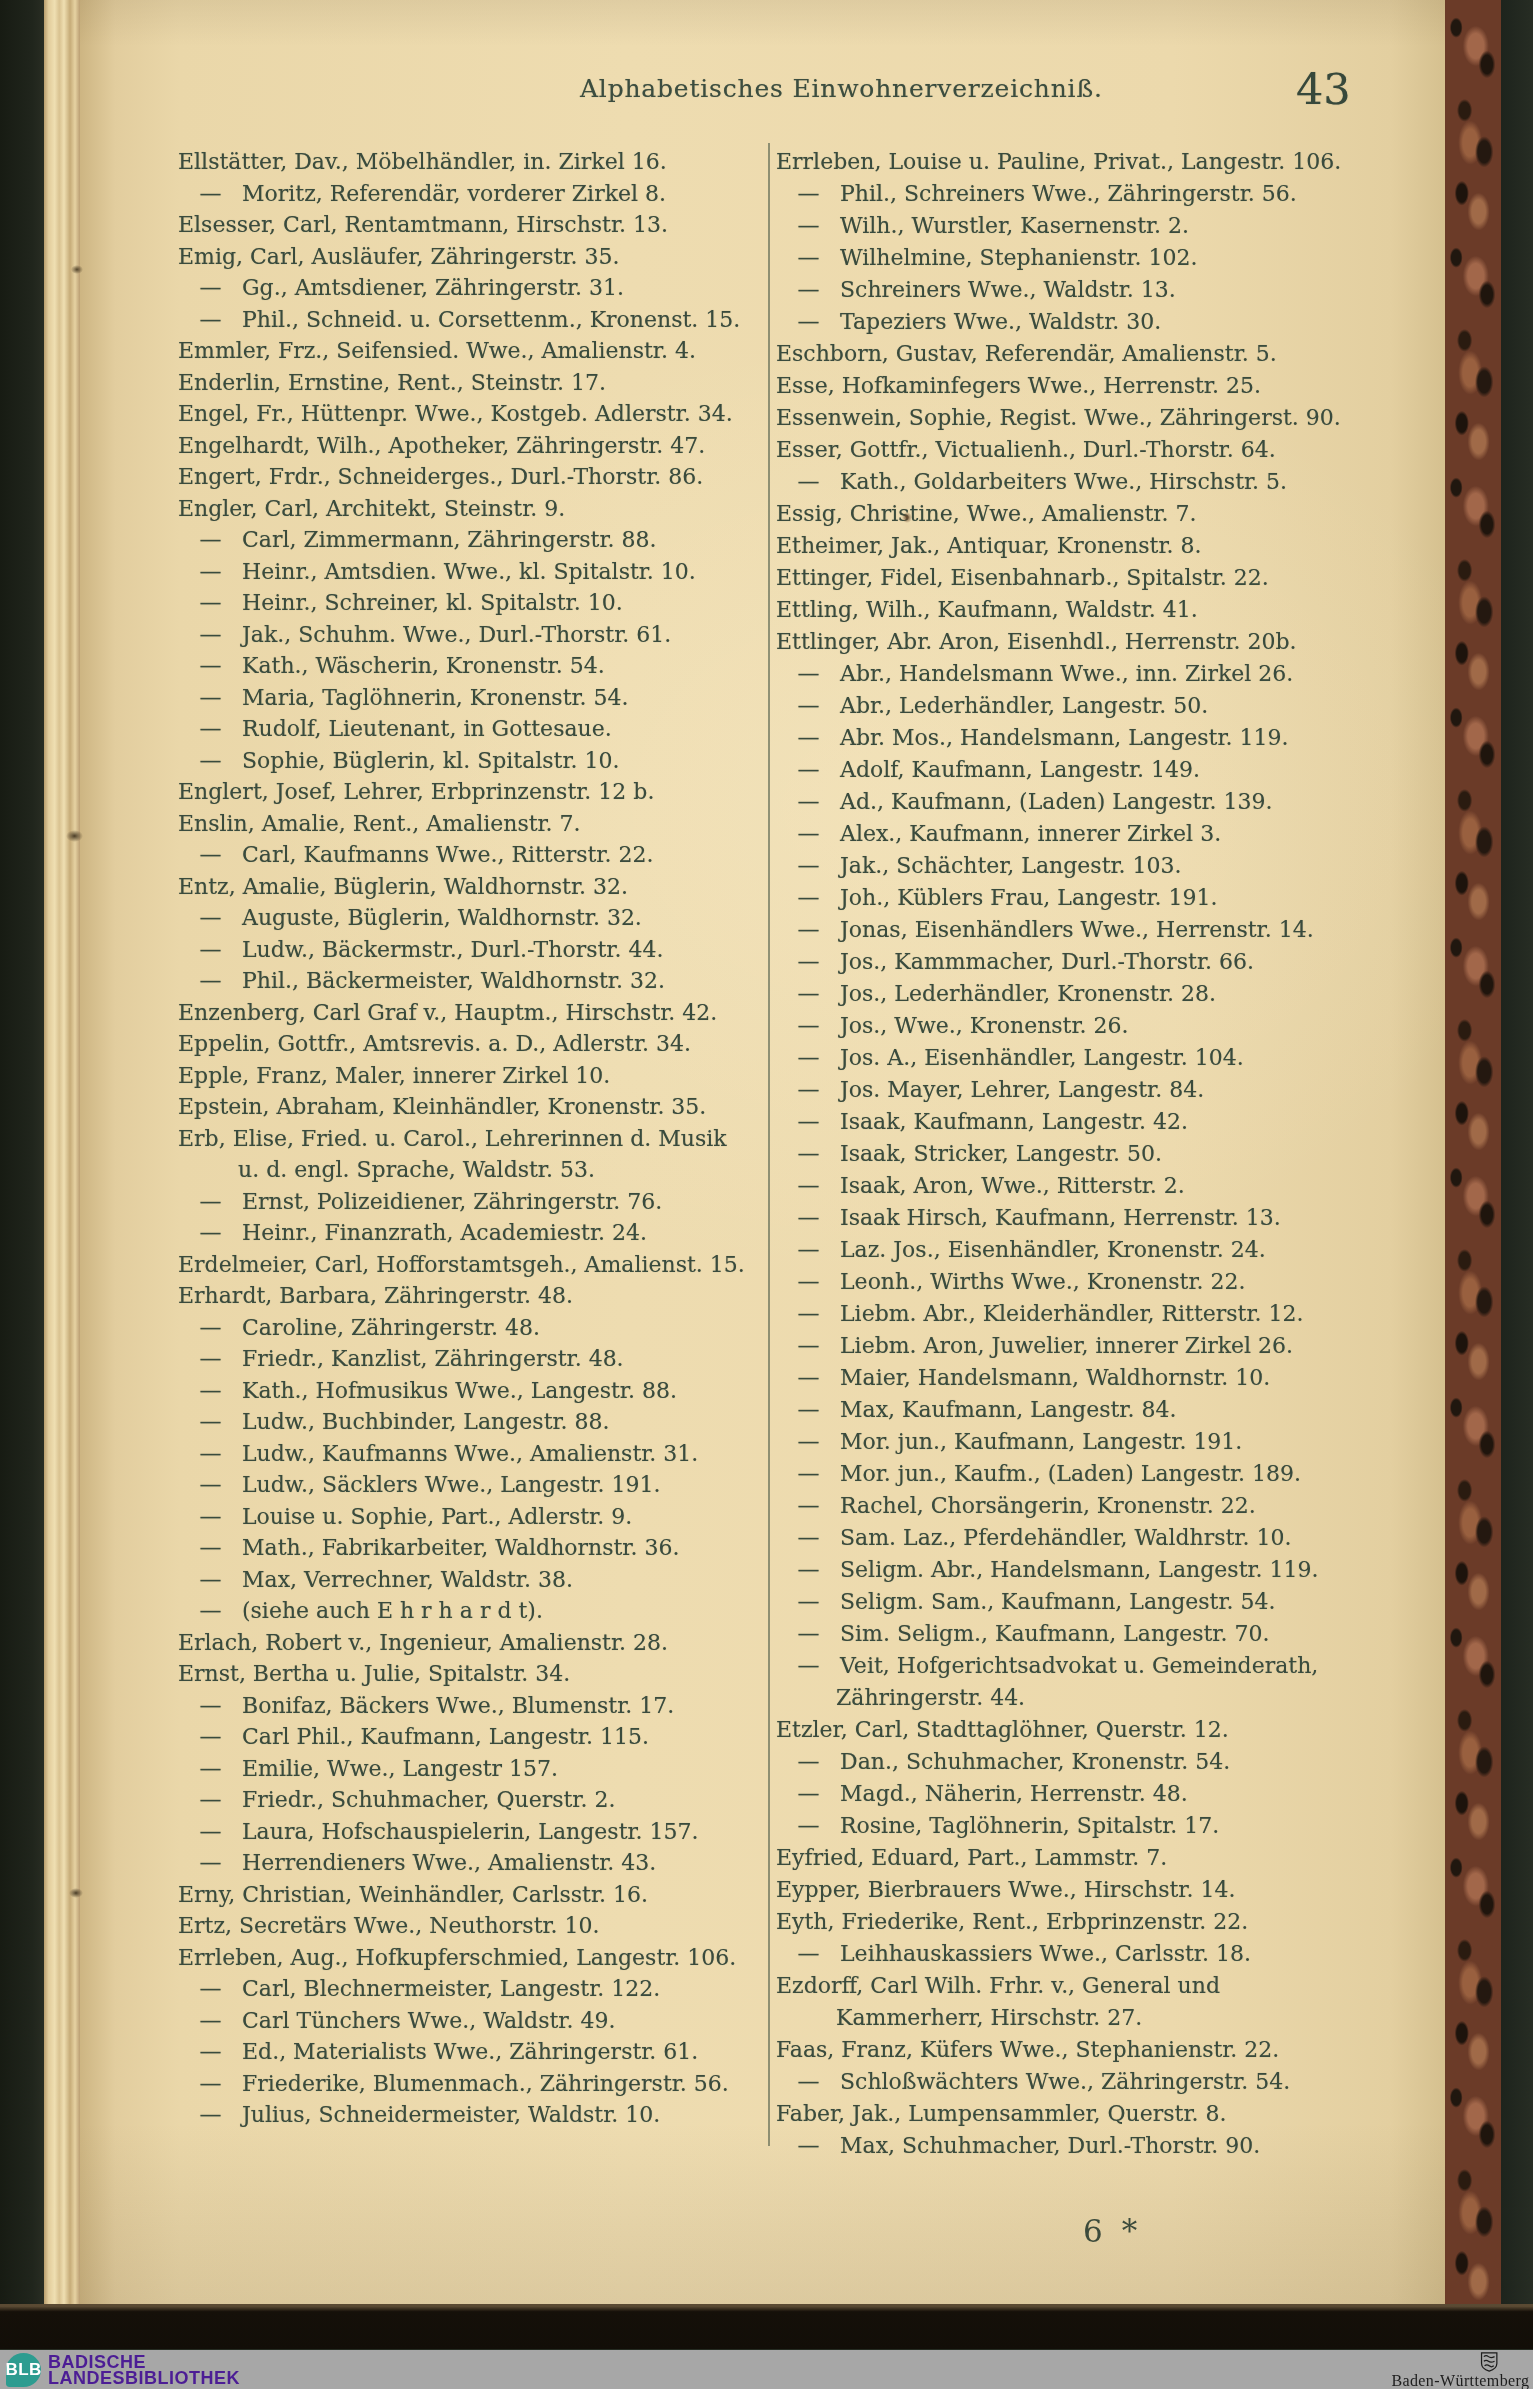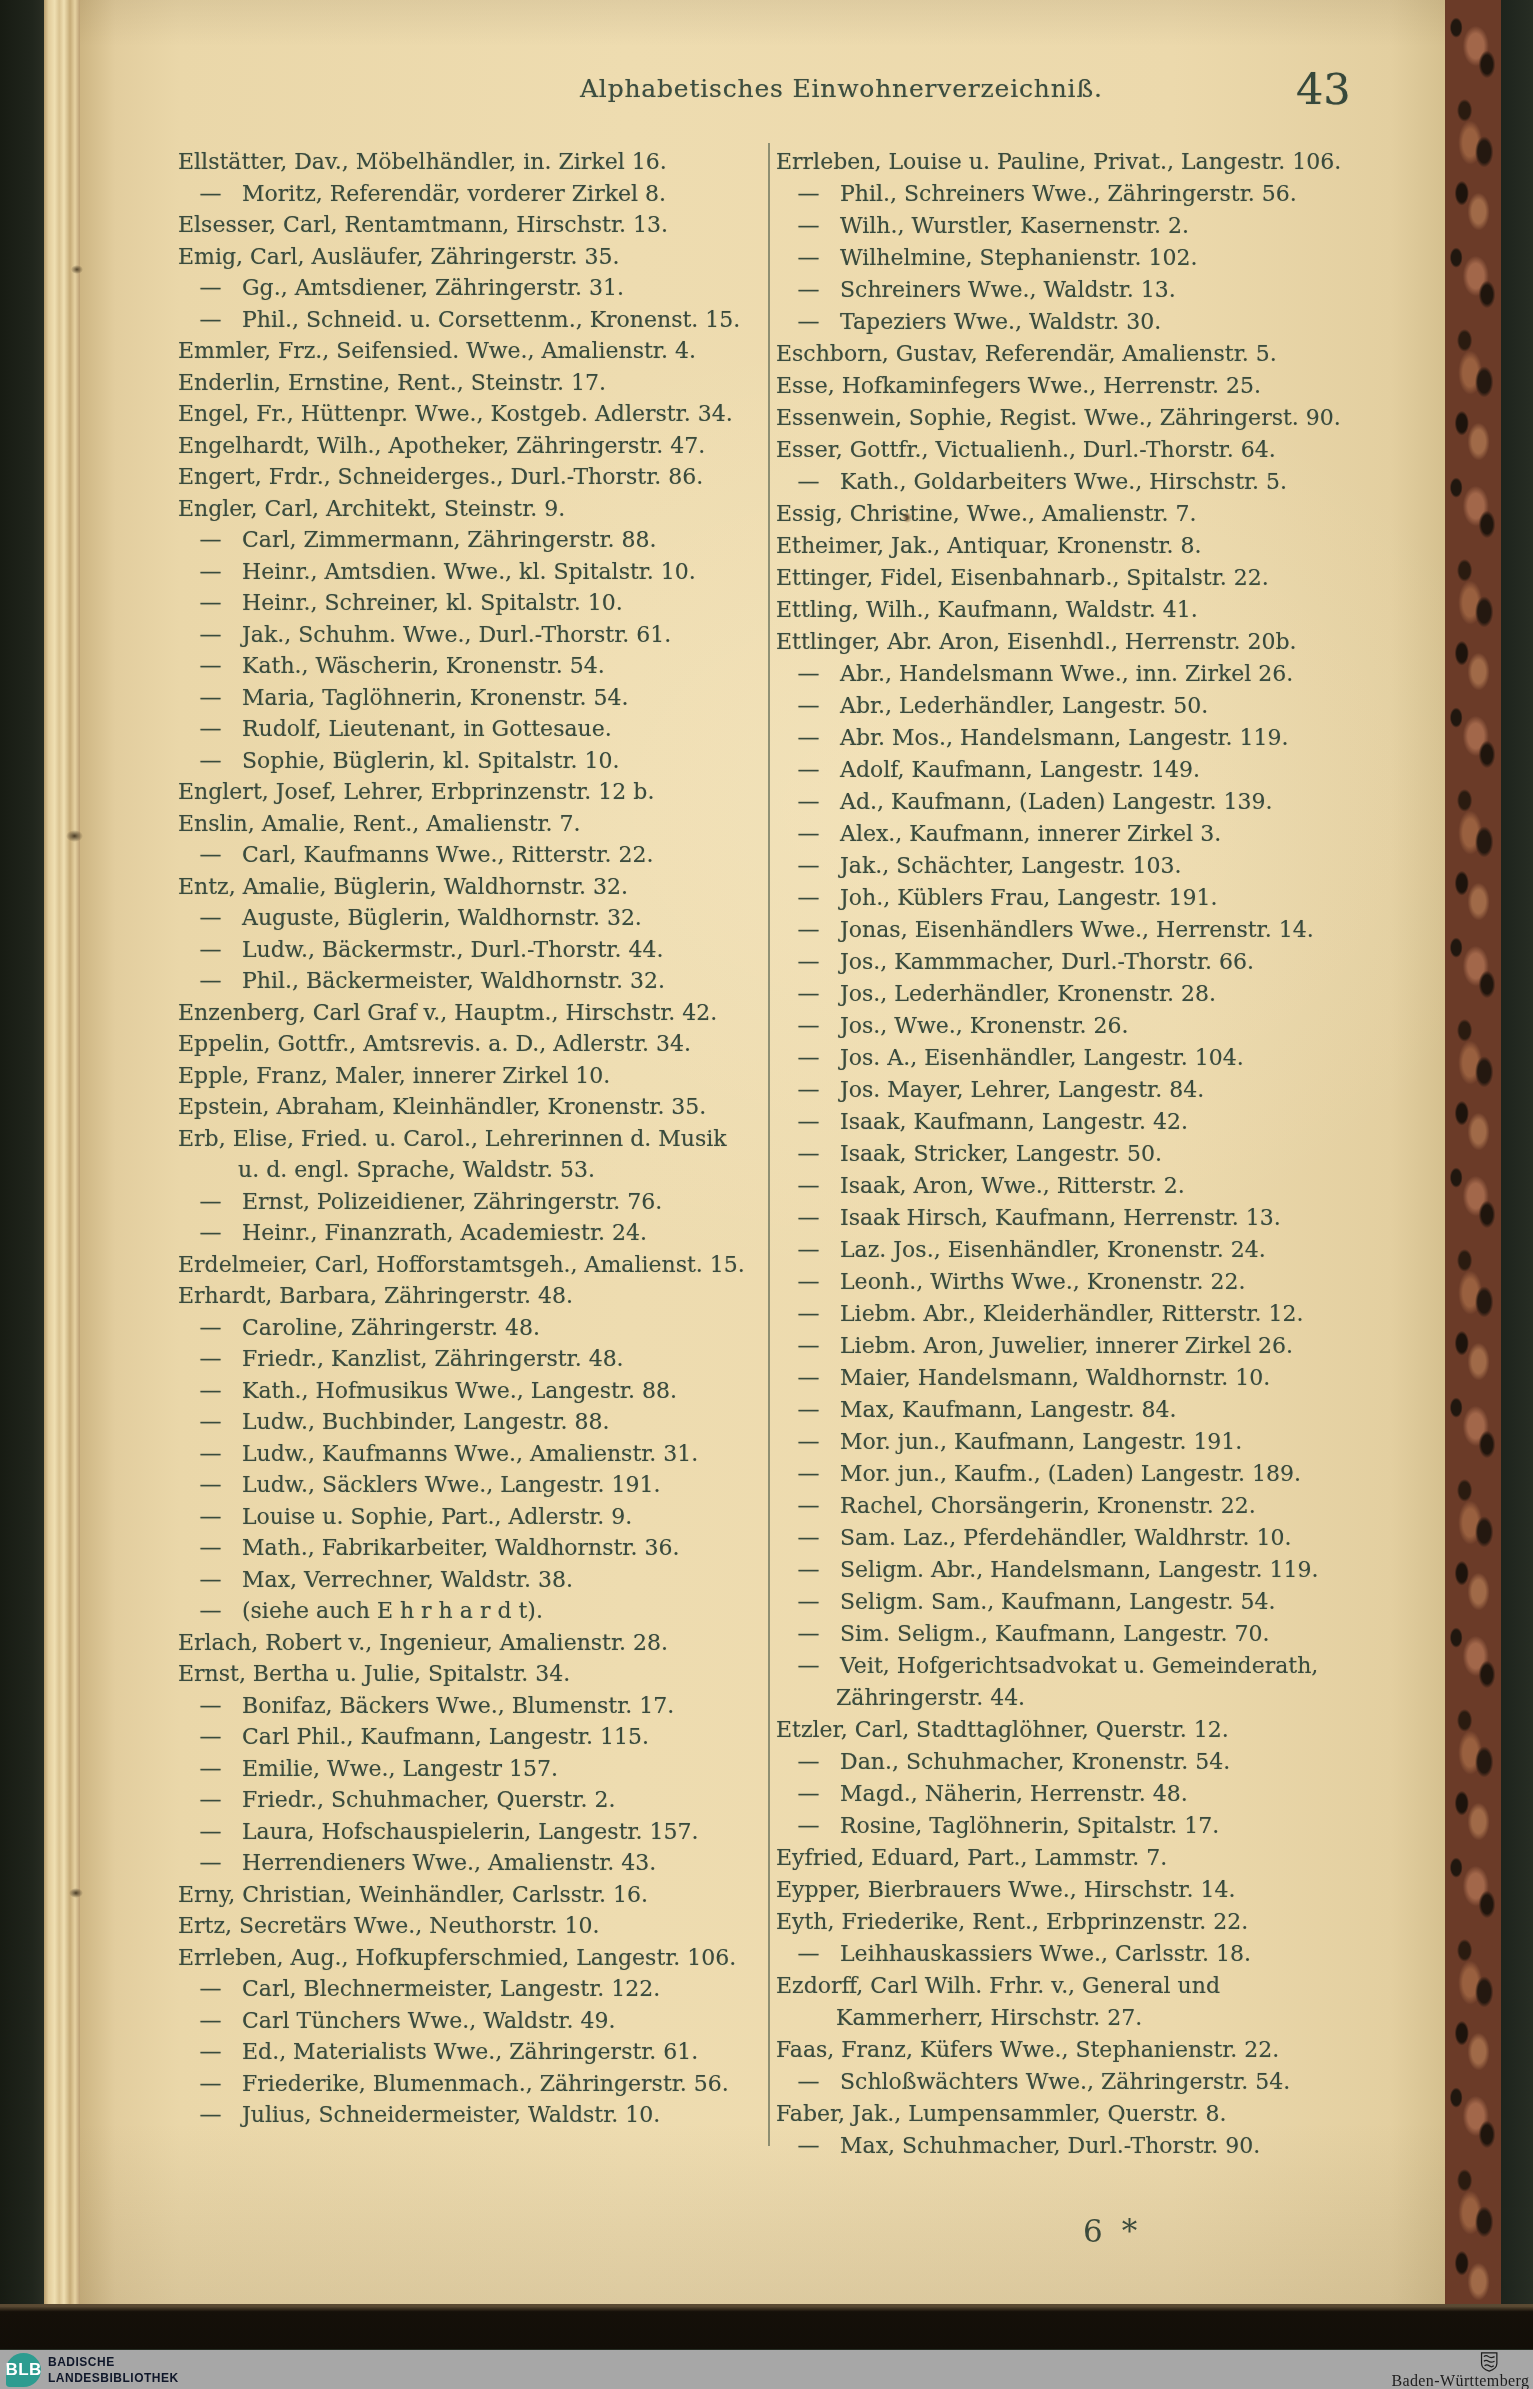--- a/index.html
+++ b/index.html
@@ -59,22 +59,22 @@
 
   .printer-mark{position:absolute;left:1003px;top:2213px;font-size:31px;color:#3a4b3d;
                 letter-spacing:4.6px;}
 
   
   .bar{position:absolute;left:0;top:2350px;width:1534px;height:40px;background:#a7a7a7;
        font-family:"Liberation Sans","DejaVu Sans",sans-serif;}
   .blb-badge{position:absolute;left:6.1px;top:3.1px;width:35px;height:34px;background:#2d9c90;
              border-radius:50% 50% 50% 10%;display:flex;align-items:center;justify-content:center;}
   .blb-badge span{color:#fff;font-weight:bold;font-size:17px;letter-spacing:0.4px;}
-  .blb-text{position:absolute;left:48px;top:5.4px;color:#0f172a;font-weight:bold;
-            font-size:12px;line-height:15.3px;letter-spacing:0.5px;}
+  .blb-text{position:absolute;left:48px;top:5.4px;color:#4c1d95;font-weight:bold;
+            font-size:18px;line-height:15.3px;letter-spacing:0.5px;}
   .bw{position:absolute;right:4.6px;top:1.5px;text-align:center;}
   .bw .shield{display:block;margin:0 31px 0 auto;}
   .bw .bw-label{font-family:"Liberation Serif","DejaVu Serif",serif;font-size:16px;
                 color:#1d1d1d;letter-spacing:0.4px;}
 </style>
 </head>
 <body>
 
 <div class="scene">
 

